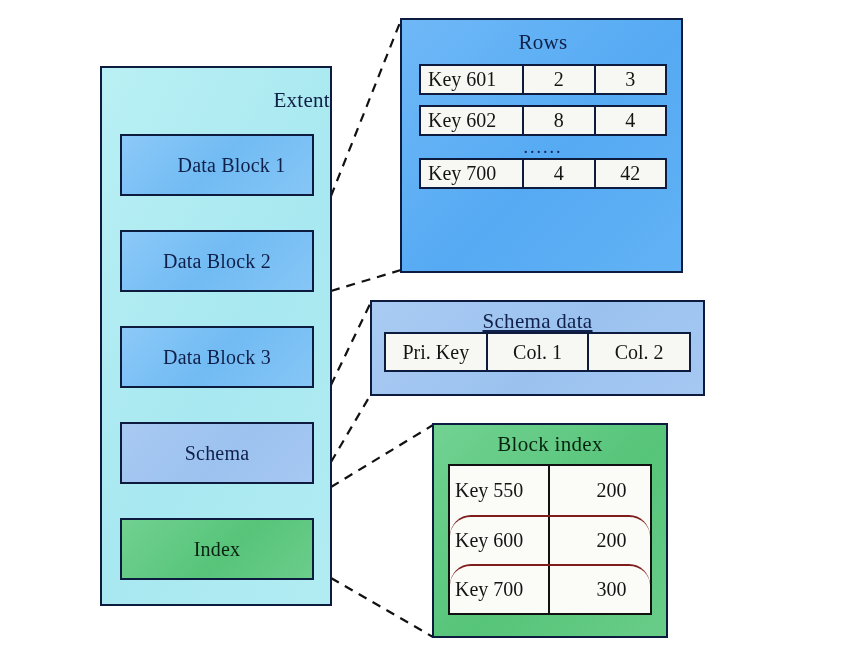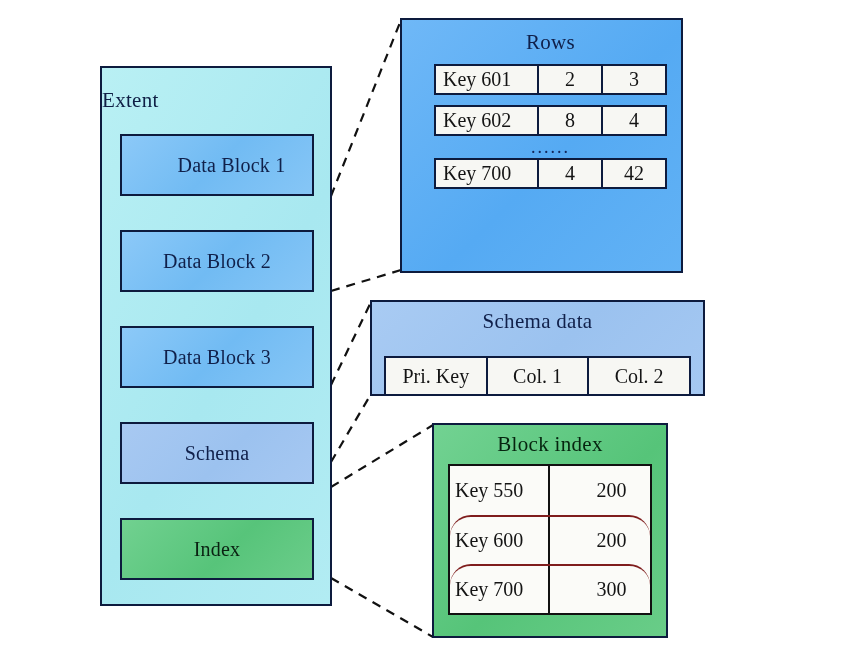--- a/index.html
+++ b/index.html
@@ -37,21 +37,21 @@
     height: 540px;
     box-sizing: border-box;
     border: 2px solid #0d1b3e;
     background: linear-gradient(120deg, #b9f0f4 0%, #a8e8f0 55%, #b2ecf3 100%);
   }
   .extent-title {
     position: absolute;
     left: 0;
     top: 20px;
     width: 100%;
-    text-align: left;
+    text-align: right;
     font-size: 21px;
     color: #0f1f45;
     letter-spacing: .3px;
   }
   .blk {
     position: absolute;
     left: 18px;
     width: 194px;
     height: 62px;
     box-sizing: border-box;
@@ -91,21 +91,21 @@
     line-height: 1;
     letter-spacing: .3px;
   }
 
   .rows-panel {
     left: 400px;
     top: 18px;
     width: 283px;
     height: 255px;
     background: linear-gradient(135deg, #6fb8f7 0%, #55aaf3 55%, #62b2f5 100%);
-    padding: 12px 14px 12px 32px;
+    padding: 12px 14px 12px 17px;
   }
   .rows-panel .panel-title { color: #10204a; margin-bottom: 11px; }
 
   .row-table {
     display: flex;
     border: 2px solid #0d1b3e;
     box-sizing: border-box;
     width: 100%;
     height: 31px;
     background: #f7f7f3;
@@ -145,21 +145,21 @@
 
   
   .schema-panel {
     left: 370px;
     top: 300px;
     width: 335px;
     height: 96px;
     background: linear-gradient(135deg, #a9cbf3 0%, #9bc2ef 55%, #a5c8f2 100%);
     padding: 9px 12px 12px 12px;
   }
-  .schema-panel .panel-title { color: #10204a; margin-bottom: 24px; }
+  .schema-panel .panel-title { color: #10204a; margin-bottom: 0; text-decoration: underline; }
   .schema-table {
     display: flex;
     border: 2px solid #0d1b3e;
     box-sizing: border-box;
     width: 100%;
     height: 40px;
     background: #f9f9f6;
   }
   .schema-table .cell {
     flex: 1 1 0;

